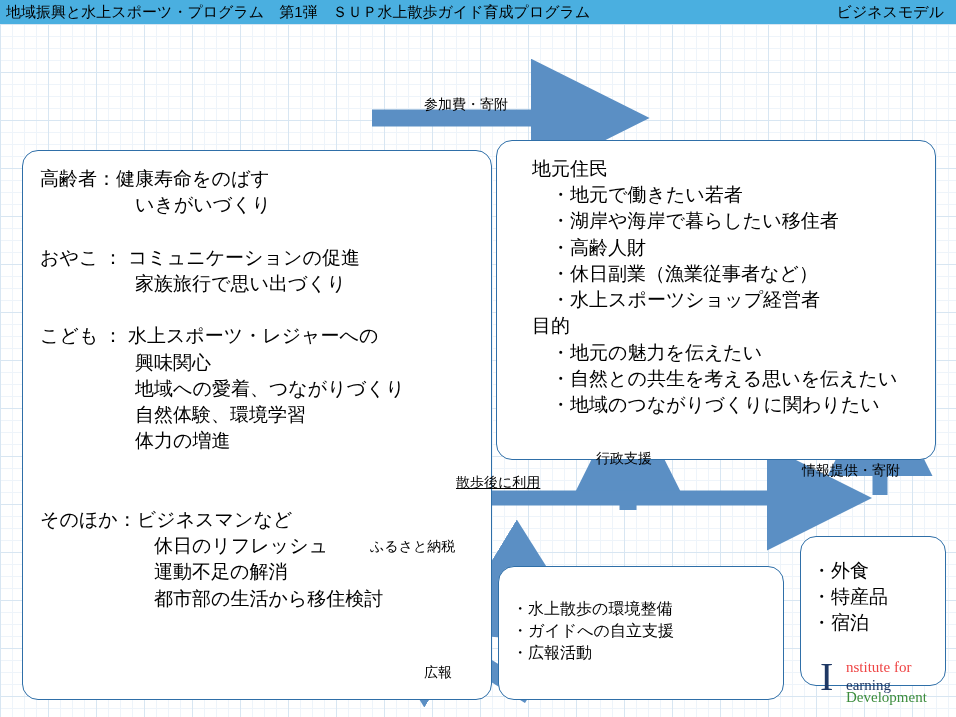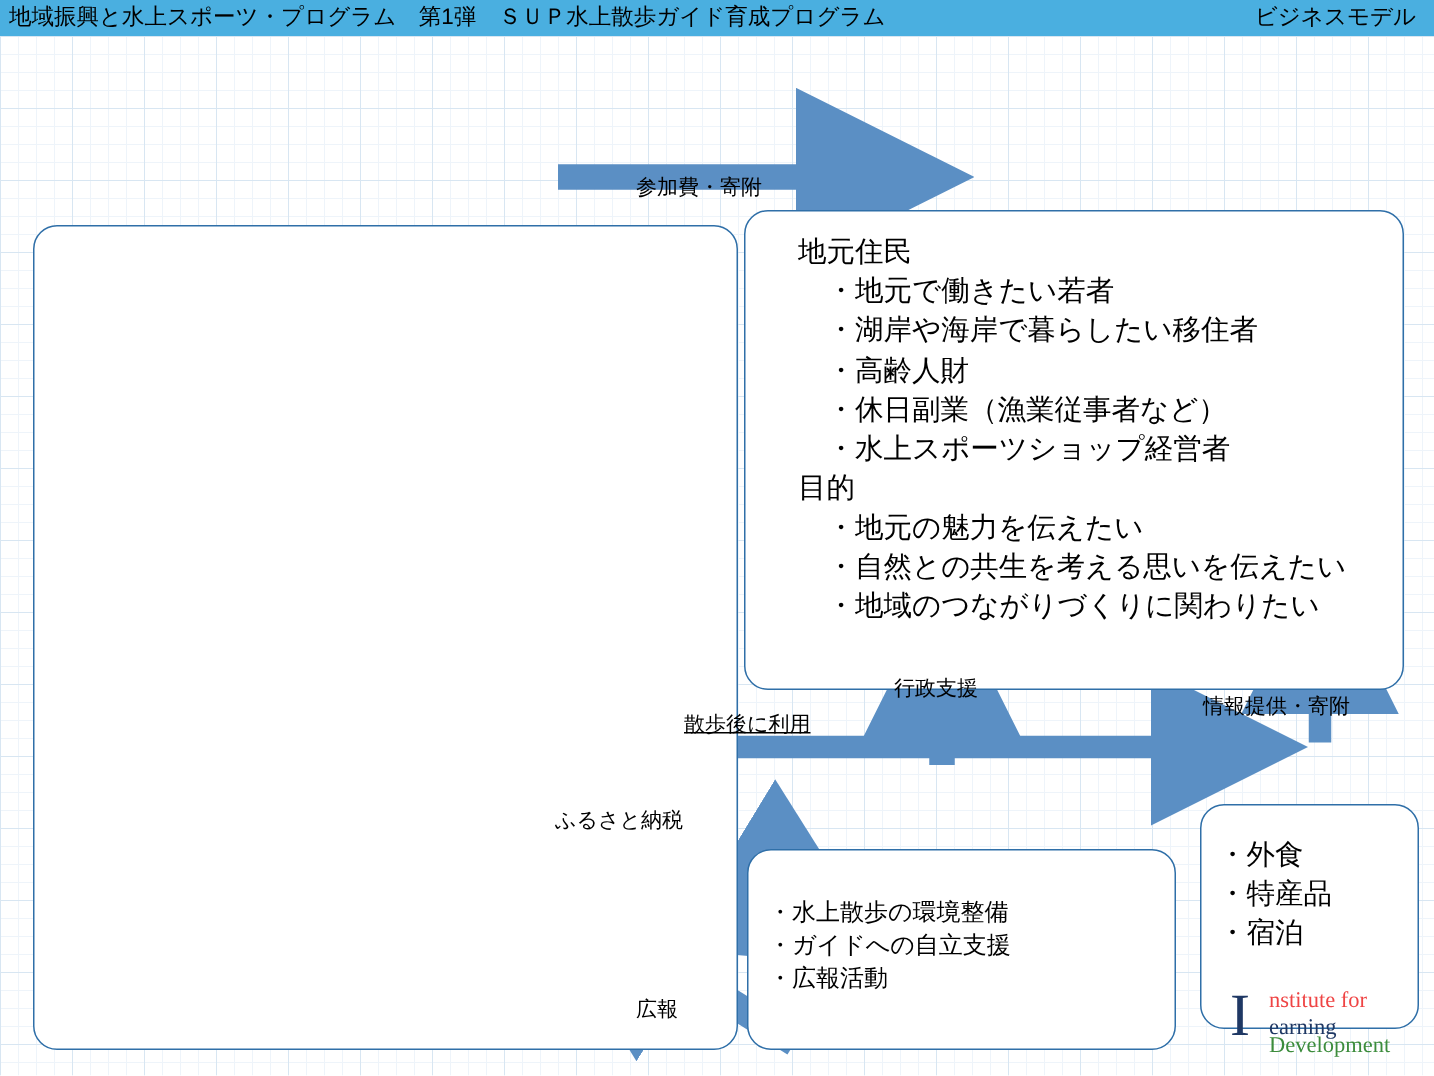--- a/index.html
+++ b/index.html
@@ -164,20 +164,37 @@
     <g>
       <path d="M378,513 L518,598" stroke="#5b8fc4" stroke-width="19" fill="none" marker-end="url(#ah)"></path>
     </g>
 
     <g>
       <path d="M530,695 L424,629" stroke="#5b8fc4" stroke-width="19" fill="none" marker-end="url(#ah)"></path>
     </g>
   </svg>
 
   <div class="box" style="left:22px; top:150px; width:470px; height:550px;"></div>
+  <div class="body-text" style="left:40px; top:166px; width:450px;">高齢者：健康寿命をのばす
+　　　　　いきがいづくり
+
+おやこ ： コミュニケーションの促進
+　　　　　家族旅行で思い出づくり
+
+こども ： 水上スポーツ・レジャーへの
+　　　　　興味関心
+　　　　　地域への愛着、つながりづくり
+　　　　　自然体験、環境学習
+　　　　　体力の増進
+
+
+そのほか：ビジネスマンなど
+　　　　　　休日のリフレッシュ
+　　　　　　運動不足の解消
+　　　　　　都市部の生活から移住検討</div>
 
   <div class="box" style="left:496px; top:140px; width:440px; height:320px;"></div>
   <div class="body-text" style="left:508px; top:156px; width:430px;margin-left:24px;">地元住民
 　・地元で働きたい若者
 　・湖岸や海岸で暮らしたい移住者
 　・高齢人財
 　・休日副業（漁業従事者など）
 　・水上スポーツショップ経営者
 目的
 　・地元の魅力を伝えたい
@@ -204,21 +221,21 @@
   </div>
 
   <div class="box-blue" style="left:528px; top:524px; width:218px; height:48px;">
     <span>公的機関</span>
   </div>
 
   <div class="box-blue" style="left:806px; top:492px; width:140px; height:46px; font-size:18px;">
     <span>観光関連業</span>
   </div>
 
-  <div class="edge-label" style="left:424px; top:96px;margin-top:20px;">参加費・寄附</div>
+  <div class="edge-label" style="left:424px; top:96px;">参加費・寄附</div>
   <div class="edge-label" style="left:596px; top:450px;">行政支援</div>
   <div class="edge-label" style="left:802px; top:462px;">情報提供・寄附</div>
   <div class="edge-label" style="left:456px; top:474px;text-decoration:underline;">散歩後に利用</div>
   <div class="edge-label" style="left:370px; top:538px;">ふるさと納税</div>
   <div class="edge-label" style="left:424px; top:664px;">広報</div>
 
   <div id="logo">
     <span class="l-big">I</span>
     <span class="l-line1">nstitute for</span>
     <span class="l-line2">earning</span>

